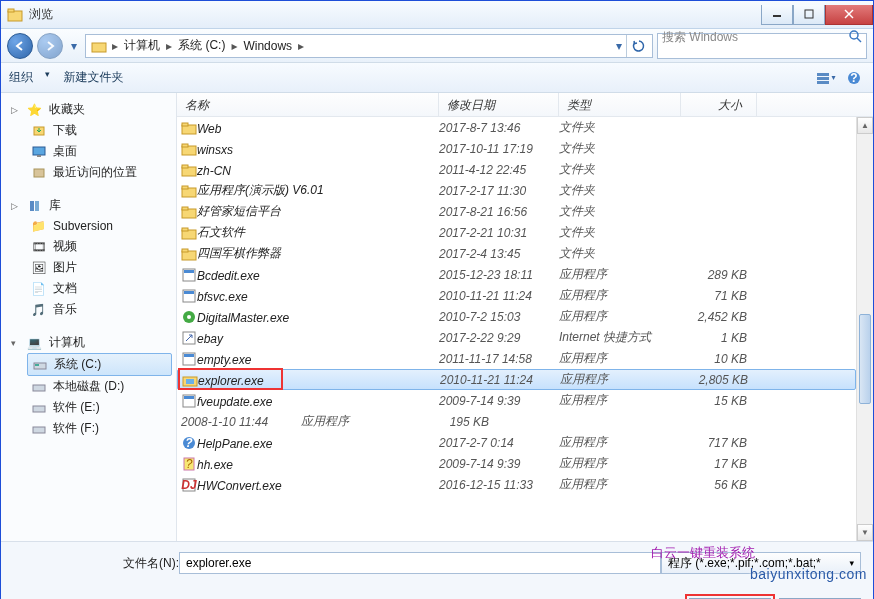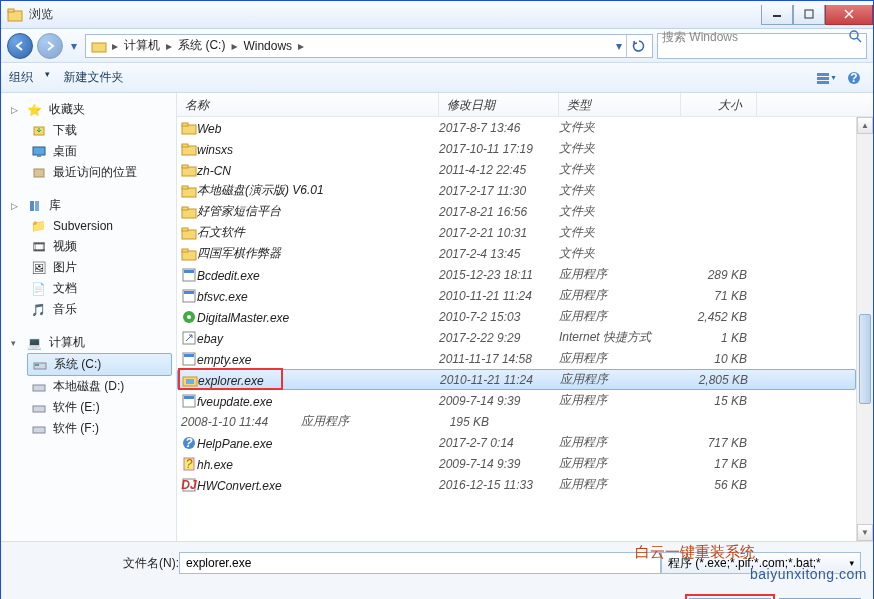--- a/index.html
+++ b/index.html
@@ -58,21 +58,21 @@
 .fname-input { flex:1; height:22px; border:1px solid #a8bed8; padding:0 6px; background:#fff;}
 .filter-dd { width:200px; height:22px; border:1px solid #a8bed8; background:linear-gradient(to bottom,#fefefe,#e9f0f9); padding:0 6px; display:flex; align-items:center; justify-content:space-between;}
 .btn-row { display:flex; justify-content:flex-end; gap:8px; }
 .dlg-btn { width:82px; height:24px; border:1px solid #8ba7c6; background:linear-gradient(to bottom,#fefefe,#e4edf8); display:flex;align-items:center;justify-content:center; gap:4px;}
 .dlg-btn .dd { font-size:9px; color:#555;}
 .scrollbar-v { width:17px; background:#f1f1f1; border-left:1px solid #e0e0e0; display:flex; flex-direction:column;}
 .sb-btn { height:17px; background:linear-gradient(#fefefe,#e8e8e8); border:1px solid #ccc; display:flex;align-items:center;justify-content:center;font-size:8px;color:#666;}
 .sb-track { flex:1; position:relative;}
 .sb-thumb { position:absolute; left:2px; right:2px; background:linear-gradient(to right,#d9e6f4,#b9d1ec); border:1px solid #8eb2d8; border-radius:2px;}
 .watermark { position:absolute; right:6px; bottom:16px; font-size:14px; color:#2a5aa8; font-weight:500; letter-spacing:.5px; text-shadow:0 0 3px #fff; }
-.watermark2 { position:absolute; right:118px; bottom:36px; font-size:15px; color:#c2410c; }
+.watermark2 { position:absolute; right:118px; bottom:36px; font-size:13px; color:#a21caf; }
 </style>
 </head>
 <body>
 
 <div class="window">
 
   <div class="titlebar">
     <div class="titlebar-icon">
       <svg width="16" height="16">
           <rect x="1" y="4" width="14" height="10" fill="#f7d774" stroke="#c79a2a"></rect>
@@ -330,21 +330,21 @@
               <div class="c size"></div>
             </div>
             <div class="row">
               <div class="c name">
                 <span class="file-ico">
                   <svg width="16" height="16">
                     <rect x="1" y="5" width="14" height="9" fill="#f7d774" stroke="#c79a2a"></rect>
                     <rect x="1" y="3" width="6" height="3" fill="#f7d774" stroke="#c79a2a"></rect>
                   </svg>
                 </span>
-                <span>本地磁盘(演示版) V6.01</span>
+                <span>应用程序(演示版) V6.01</span>
               </div>
               <div class="c date">2017-2-17 11:30</div>
               <div class="c type">文件夹</div>
               <div class="c size"></div>
             </div>
             <div class="row">
               <div class="c name">
                 <span class="file-ico">
                   <svg width="16" height="16">
                     <rect x="1" y="5" width="14" height="9" fill="#f7d774" stroke="#c79a2a"></rect>

